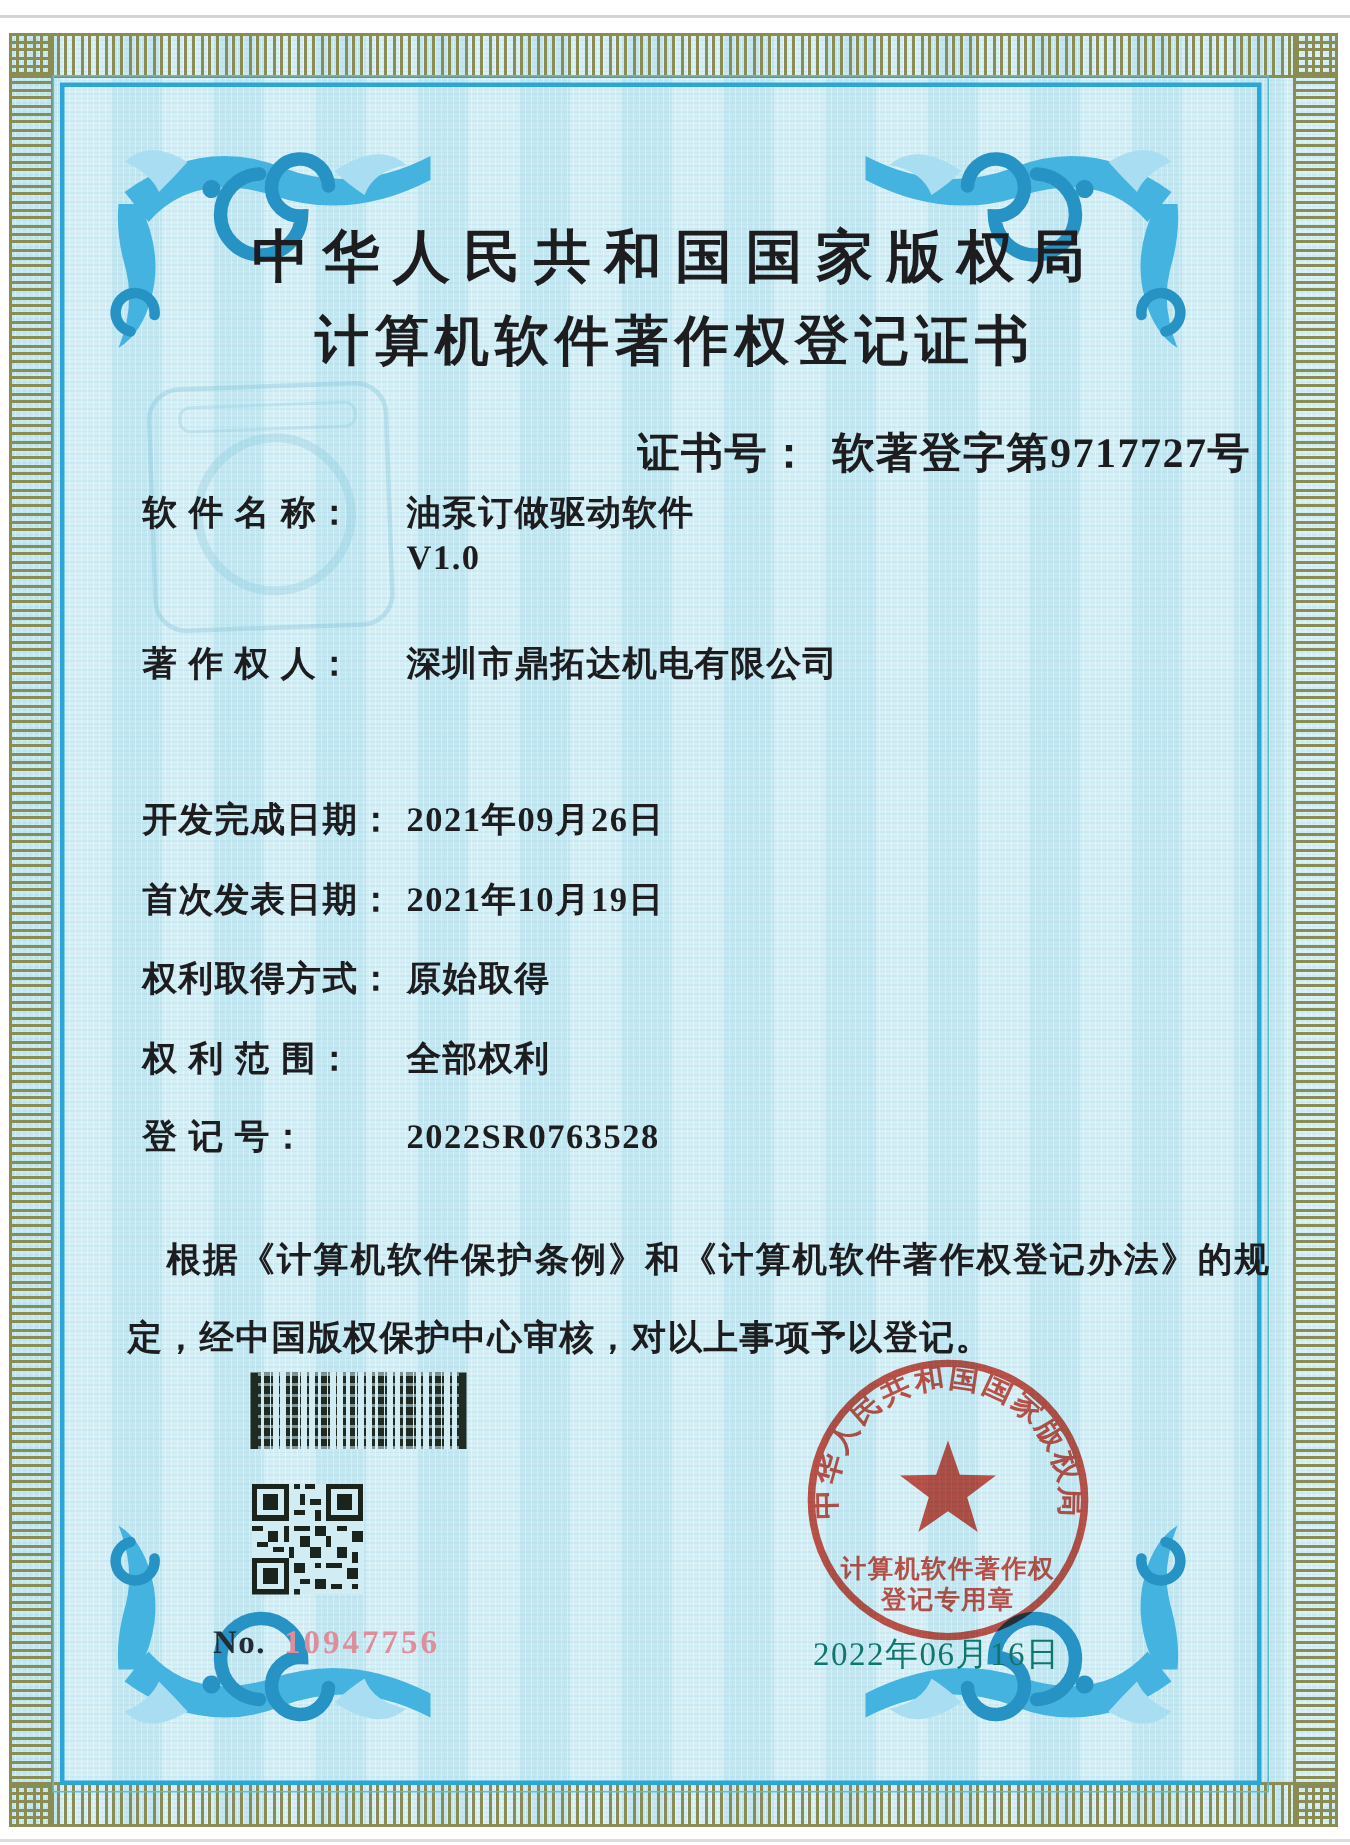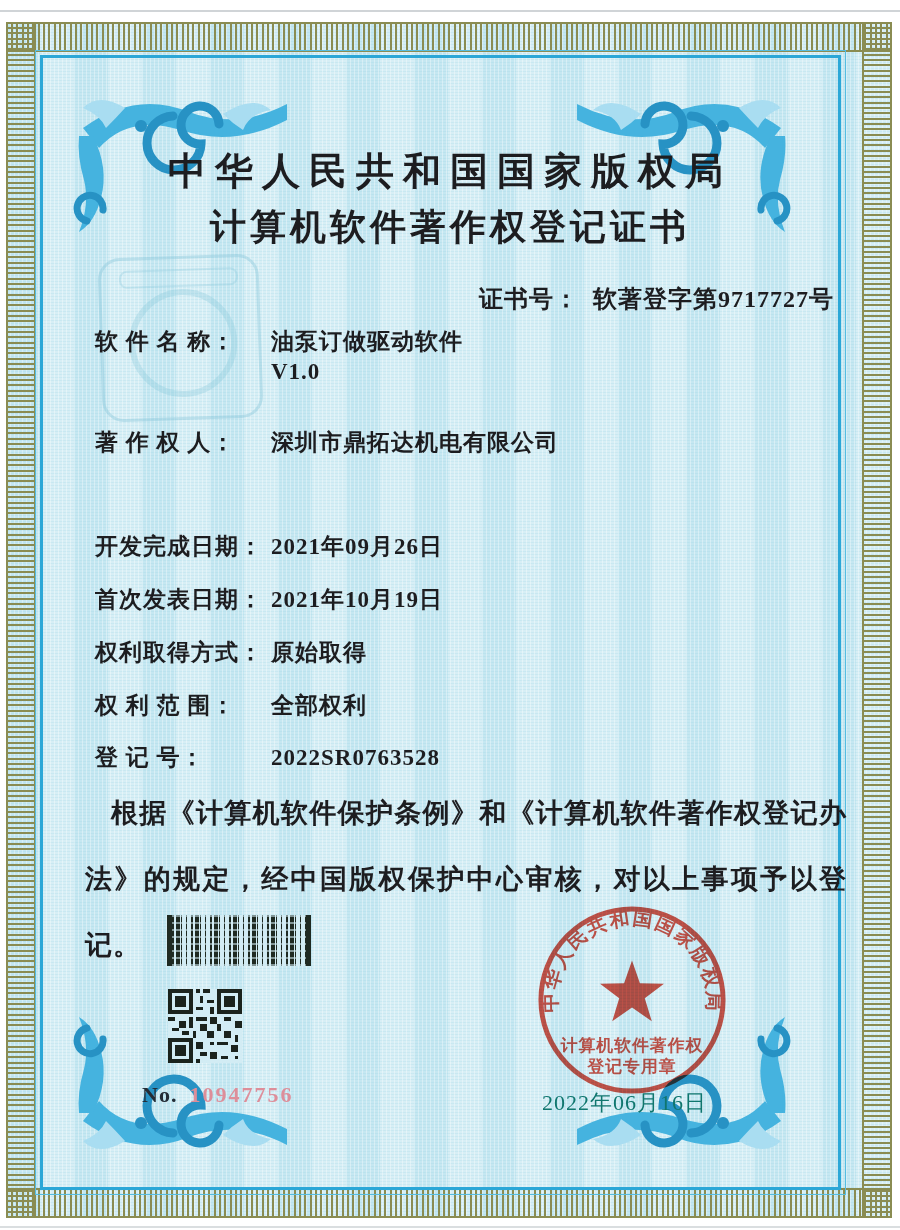--- a/index.html
+++ b/index.html
@@ -39,29 +39,29 @@
   .fl-tr{right:47px;top:28px;transform:scaleX(-1);}
   .fl-bl{left:30px;bottom:24px;transform:scaleY(-1);}
   .fl-br{right:47px;bottom:24px;transform:scale(-1,-1);}
 
   .content{position:absolute;inset:0;color:#1d1d20;}
 
   .authority{position:absolute;left:0;right:0;top:146px;text-align:center;
     font-size:38px;font-weight:700;letter-spacing:9px;}
   .cert-title{position:absolute;left:0;right:0;top:203px;text-align:center;
     font-size:36px;font-weight:700;letter-spacing:4px;}
-  .cert-no{position:absolute;right:66px;top:283px;font-size:24px;font-weight:700;letter-spacing:1px;}
+  .cert-no{position:absolute;right:66px;top:283px;font-size:28px;font-weight:700;letter-spacing:1px;}
   .cert-no .gap{display:inline-block;width:14px;}
 
   .row{position:absolute;left:95px;font-size:23px;font-weight:700;white-space:nowrap;}
   .row .lbl{display:inline-block;width:176px;letter-spacing:1px;}
   .row .val{letter-spacing:1px;}
 
-  .statement{position:absolute;left:85px;top:780px;width:762px;
-    font-size:27px;font-weight:700;line-height:66px;text-indent:26px;letter-spacing:1px;text-align:justify;}
+  .statement{position:absolute;left:85px;top:814px;width:762px;
+    font-size:23px;font-weight:700;line-height:52px;text-indent:26px;letter-spacing:1px;text-align:justify;}
 
   .watermark{position:absolute;left:100px;top:256px;width:155px;height:158px;border-radius:22px;
     border:3px solid rgba(135,198,218,.40);transform:rotate(-2deg);}
   .watermark::before{content:"";position:absolute;left:26px;top:30px;width:96px;height:96px;border-radius:50%;
     border:6px solid rgba(135,198,218,.32);}
   .watermark::after{content:"";position:absolute;left:18px;right:18px;top:10px;height:14px;border-radius:8px;
     border:2px solid rgba(135,198,218,.30);}
 
   .barcode{position:absolute;left:167px;top:915px;width:134px;height:51px;
     background:

